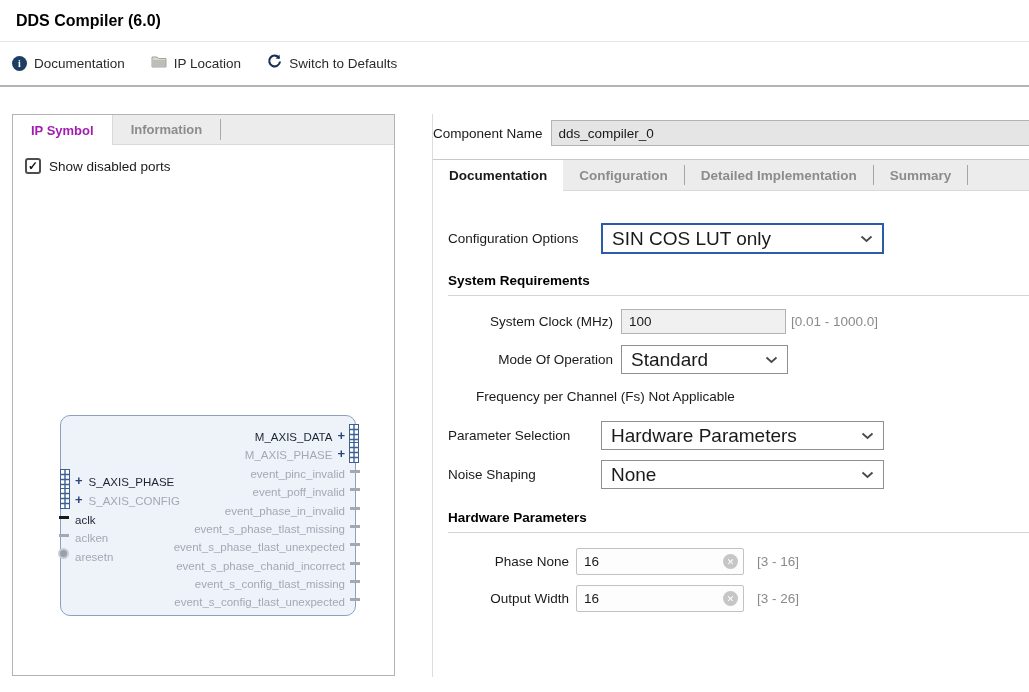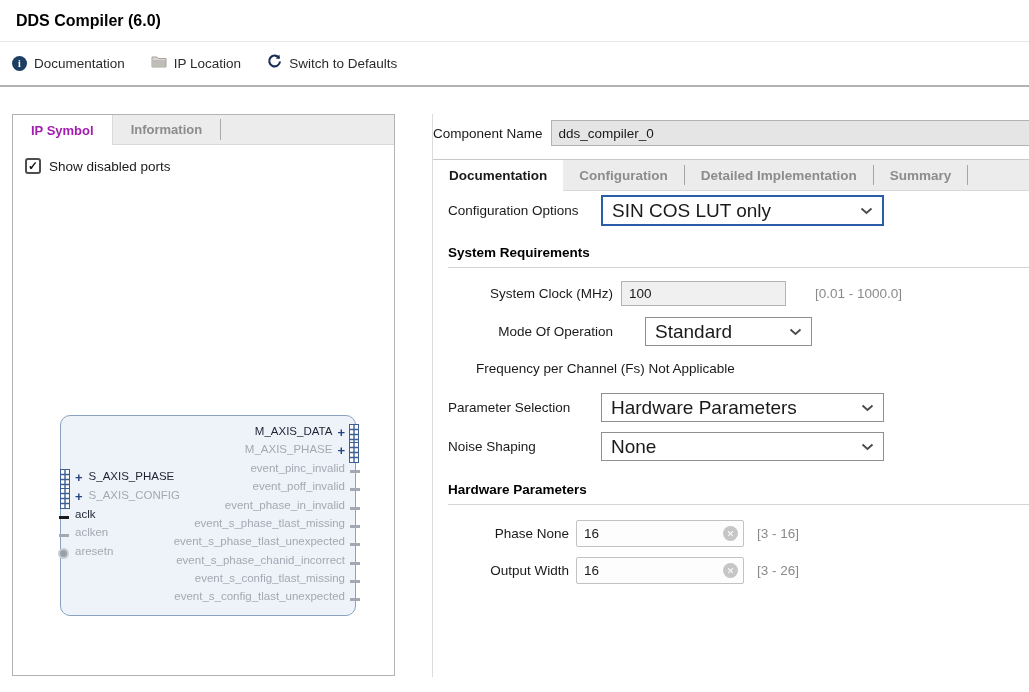--- a/index.html
+++ b/index.html
@@ -29,21 +29,21 @@
   .ltab.active { background:#fff; color:#a21caf; border-right:1px solid #d9d9d9; margin-bottom:-1px; }
   .ltab-divider { width:1px; background:#aaa; margin:4px 0; }
 
   .chk-row { display:flex; align-items:center; gap:8px; margin:13px 12px; font-size:13.5px; }
   .checkbox { width:16px; height:16px; border:2px solid #4d4d4d; border-radius:3px; background:#fff;
     display:flex; align-items:center; justify-content:center; font-size:12px; font-weight:bold; color:#111; cursor:pointer; }
 
   
   .ip-symbol { position:absolute; left:47px; top:300px; width:296px; height:201px;
     background:#eef3fa; border:1px solid #8aa2c0; border-radius:10px; }
-  .port-row { position:absolute; height:18px; display:flex; align-items:flex-start; font-size:11.5px; white-space:nowrap; }
+  .port-row { position:absolute; height:18px; display:flex; align-items:flex-end; font-size:11.5px; white-space:nowrap; }
   .r-rows .port-row { right:10px; }
   .l-rows .port-row { left:14px; }
   .p-gray { color:#a3a9b3; }
   .p-dark { color:#1c2433; }
   .plus { font-weight:bold; color:#27447e; font-size:13px; margin:0 0 0 5px; }
   .plus.pre { margin:0 6px 0 0; }
   .stub { position:absolute; width:10px; height:3px; background:#a3a9b3; top:8px; }
   .stub.dark { background:#1a1a1a; }
   .stub.rs { right:-15px; } .stub.ls { left:-16px; }
   .busic { position:absolute; top:-1px; }
@@ -248,40 +248,40 @@
         </div>
       <div class="rtab-divider"></div>
       <div class="rtab">
         <span>Summary</span>
         </div>
       <div class="rtab-divider"></div>
     </div>
 
     <div class="cfg">
 
-      <div class="row" style="margin-top:4px;">
+      <div class="row" style="margin-top:32px;">
         <span class="lbl" style="width:153px;">Configuration Options</span>
         <div class="dd focused" style="width:283px;">
           <span>SIN COS LUT only</span>
           <svg width="13" height="8" viewBox="0 0 13 8">
               <path d="M1.5 1.5 L6.5 6 L11.5 1.5" stroke="#4a4a4a" stroke-width="1.8" fill="none"></path>
             </svg>
         </div>
       </div>
 
       <div class="sect" style="margin-top:19px;">System Requirements</div>
 
       <div class="row" style="margin-top:13px;">
         <span class="lbl" style="width:165px; text-align:right; margin-right:8px;">System Clock (MHz)</span>
         <div class="txt" style="width:165px;">100</div>
-        <span class="range" style="margin-left:29px;">[0.01 - 1000.0]</span>
-      </div>
-
-
-      <div class="row" style="margin-top:11px;gap:24px;">
+        <span class="range" style="margin-left:5px;">[0.01 - 1000.0]</span>
+      </div>
+
+
+      <div class="row" style="margin-top:11px;">
         <span class="lbl" style="width:165px; text-align:right; margin-right:8px;">Mode Of Operation</span>
         <div class="dd" style="width:167px;">
           <span>Standard</span>
           <svg width="13" height="8" viewBox="0 0 13 8">
               <path d="M1.5 1.5 L6.5 6 L11.5 1.5" stroke="#4a4a4a" stroke-width="1.8" fill="none"></path>
             </svg>
         </div>
       </div>
 
       <div class="note" style="margin-top:15px; margin-left:28px;">Frequency per Channel (Fs) Not Applicable</div>

